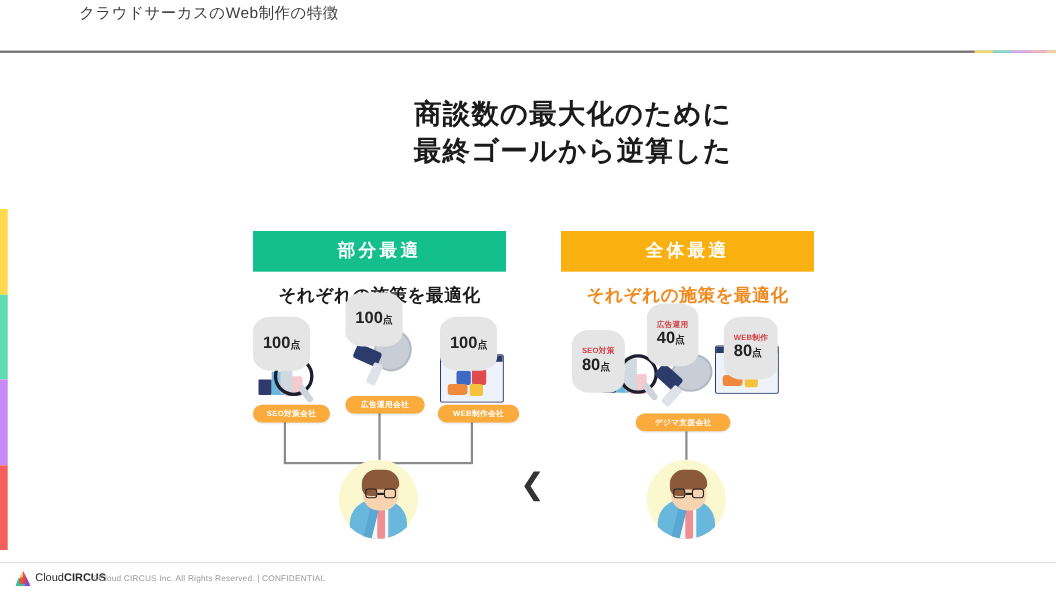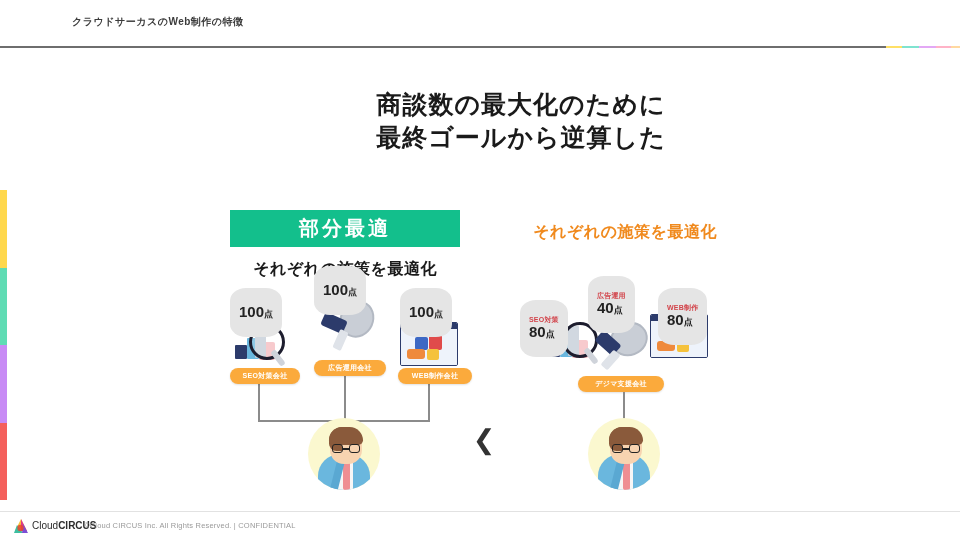--- a/index.html
+++ b/index.html
@@ -11,22 +11,22 @@
   }
   .slide{position:absolute;inset:0;background:#fff;}
 
   
   .edge-bars{position:absolute;left:0;top:190px;width:7px;height:310px;display:flex;flex-direction:column;}
   .edge-bars i{display:block;width:100%;flex:1 1 0;}
 
   
   .header{position:absolute;left:0;top:0;width:960px;height:46px;}
   .header-title{
-    position:absolute;left:72px;top:15px;
-    font-size:10px;font-weight:bold;color:#3b3b3b;letter-spacing:.5px;
+    position:absolute;left:72px;top:3px;
+    font-size:14px;font-weight:normal;color:#3b3b3b;letter-spacing:.5px;
     white-space:nowrap;
   }
   .header-rule{position:absolute;left:0;top:46px;width:960px;height:2px;background:#6e6e6e;}
   .header-rule-accent{
     position:absolute;left:886px;top:46px;width:74px;height:2px;
     background:linear-gradient(to right,#ffe066 0%,#ffe066 22%,#7fe3d0 22%,#7fe3d0 45%,#e3a8f5 45%,#e3a8f5 68%,#ffb3c7 68%,#ffb3c7 88%,#ffd9a0 88%,#ffd9a0 100%);
   }
 
   
   .headline{
@@ -36,21 +36,21 @@
   }
   .headline span{display:block;}
 
   
   .cmp{position:absolute;left:0;top:210px;width:960px;height:300px;}
   .col{position:absolute;top:0;width:230px;}
   .col-left{left:230px;}
   .col-right{left:510px;}
   .pill{
     height:37px;line-height:37px;text-align:center;
-    color:#fff;font-size:20px;font-weight:bold;letter-spacing:3px;
+    color:#fff;font-size:16px;font-weight:bold;letter-spacing:3px;
   }
   .pill-green{background:#13bf8c;}
   .pill-orange{background:#fbb011;}
   .sub{
     margin-top:12px;text-align:center;
     font-size:16px;font-weight:bold;letter-spacing:.5px;
   }
   .sub-dark{color:#1a1a1a;}
   .sub-orange{color:#f08a1e;}
   .lt{
@@ -208,20 +208,21 @@
               <i class="r"></i>
               <b></b>
             </div>
         </div>
       </div>
     </div>
 
     <div class="lt">❮</div>
 
     <div class="col col-right">
+      <div class="pill pill-orange">全体最適</div>
       <div class="sub sub-orange">それぞれの施策を最適化</div>
 
       <div class="illus">
 
         <div class="t-chart" style="left:36px;top:36px;width:56px;height:48px;">
           <div class="bar" style="left:2px;top:27px;width:12px;height:14px;background:#2c3b6b;"></div>
           <div class="bar" style="left:14px;top:20px;width:12px;height:21px;background:#6ab7de;"></div>
           <div class="bar" style="left:26px;top:24px;width:16px;height:18px;background:#f5b8bd;border-radius:2px;"></div>
           <div class="bar" style="left:22px;top:10px;width:11px;height:30px;background:#c2cbd6;"></div>
           <div class="mag-ring" style="left:16px;top:6px;width:30px;height:30px;"></div>

